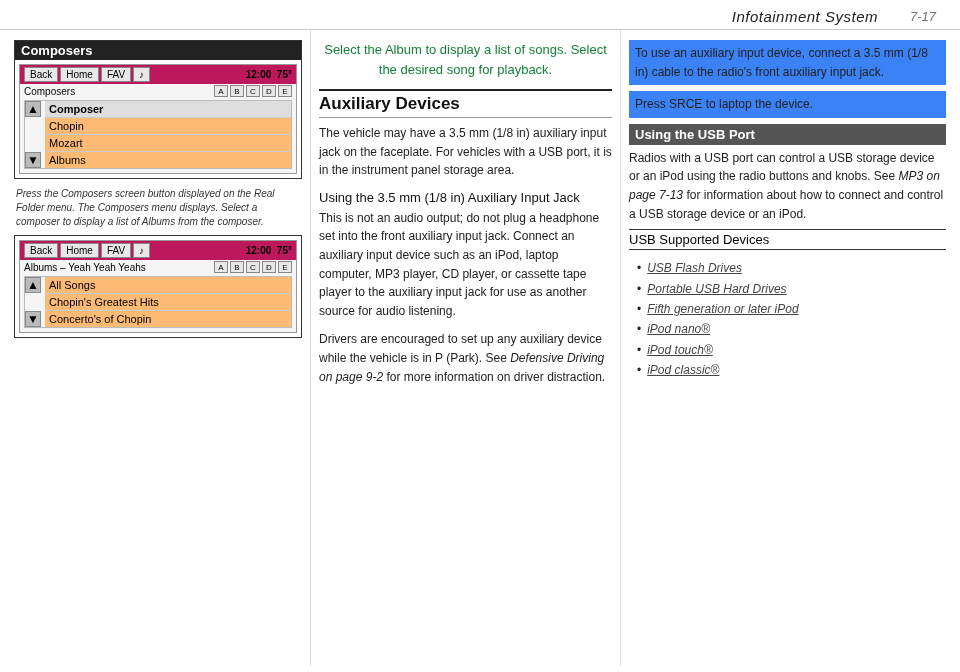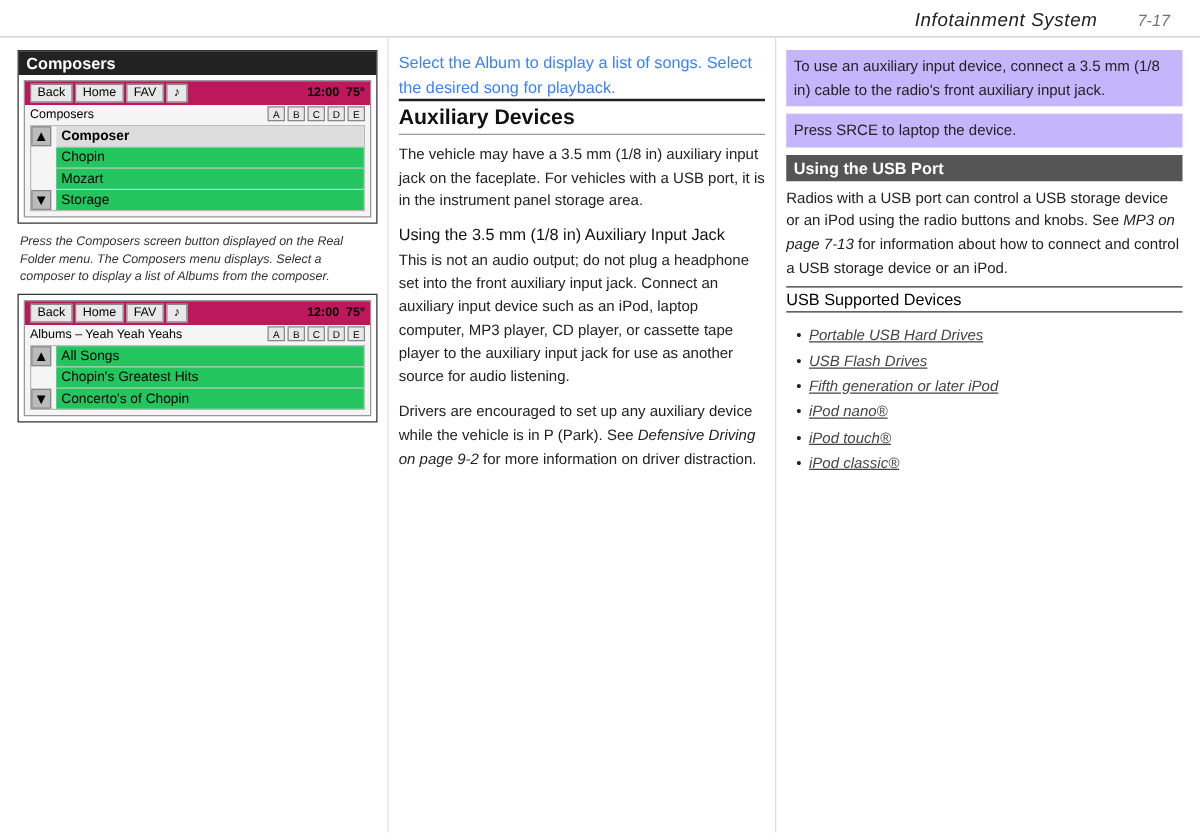--- a/index.html
+++ b/index.html
@@ -115,21 +115,21 @@
 
     .list-container {
       margin: 2px 4px 4px 4px;
       border: 1px solid #bbb;
     }
 
     .list-item-row {
       border-bottom: 1px solid #ccc;
       padding: 2px 4px;
       font-size: 11px;
-      background: #22c55e;
+      background: #fdba74;
       min-height: 16px;
     }
 
     .list-item-row.header-row {
       background: #ddd;
       font-weight: bold;
     }
 
     .list-item-row:last-child {
       border-bottom: none;
@@ -163,22 +163,24 @@
     
     .mid-col {
       width: 310px;
       padding: 10px 8px;
       border-left: 1px solid #ddd;
       flex-shrink: 0;
     }
 
     .album-instruction {
       font-size: 13px;
-      color: #3b82f6;
+      color: #15803d;
+      margin-bottom: 10px;
       line-height: 1.5;
+      text-align: center;
     }
 
     .section-heading {
       font-size: 17px;
       font-weight: bold;
       border-top: 2px solid #222;
       border-bottom: 1px solid #999;
       padding: 3px 0;
       margin-bottom: 6px;
       color: #111;
@@ -203,21 +205,21 @@
     }
 
     
     .right-col {
       flex: 1;
       padding: 10px 14px 10px 8px;
       border-left: 1px solid #ddd;
     }
 
     .highlight-box {
-      background: #c4b5fd;
+      background: #3b82f6;
       border: none;
       padding: 4px 6px;
       margin-bottom: 6px;
       font-size: 12px;
       color: #222;
       line-height: 1.55;
     }
 
     .dark-heading-box {
       background: #555;
@@ -313,21 +315,21 @@
                   <div style="display: flex; flex-direction: column; justify-content: space-between; width: 20px;">
                     <div class="nav-arrow-btn">▲</div>
                     <div class="nav-arrow-btn">▼</div>
                   </div>
                   <div style="flex: 1 1 0%;">
 
               <div id="composers-list-items">
                       <div class="list-item-row header-row">Composer</div>
                       <div class="list-item-row">Chopin</div>
                       <div class="list-item-row">Mozart</div>
-                      <div class="list-item-row">Storage</div>
+                      <div class="list-item-row">Albums</div>
                     </div>
             </div>
                 </div>
               </div>
           </div>
         </div>
       </div>
     </div>
 
     <p class="composers-caption">Press the Composers screen button displayed on the Real Folder menu. The Composers menu displays. Select a composer to display a list of Albums from the composer.</p>
@@ -391,24 +393,24 @@
 
     <div class="dark-heading-box">Using the USB Port</div>
 
     <p class="right-body-text">
       Radios with a USB port can control a USB storage device or an iPod using the radio buttons and knobs. See <em>MP3 on page 7-13</em> for information about how to connect and control a USB storage device or an iPod.
     </p>
 
     <div class="usb-devices-heading">USB Supported Devices</div>
     <ul class="bullet-list" id="usb-bullet-list">
         <li>
+          <span class="strike-text">USB Flash Drives</span>
+        </li>
+        <li>
           <span class="strike-text">Portable USB Hard Drives</span>
-        </li>
-        <li>
-          <span class="strike-text">USB Flash Drives</span>
         </li>
         <li>
           <span class="strike-text">Fifth generation or later iPod</span>
         </li>
         <li>
           <span class="strike-text">iPod nano®</span>
         </li>
         <li>
           <span class="strike-text">iPod touch®</span>
         </li>

